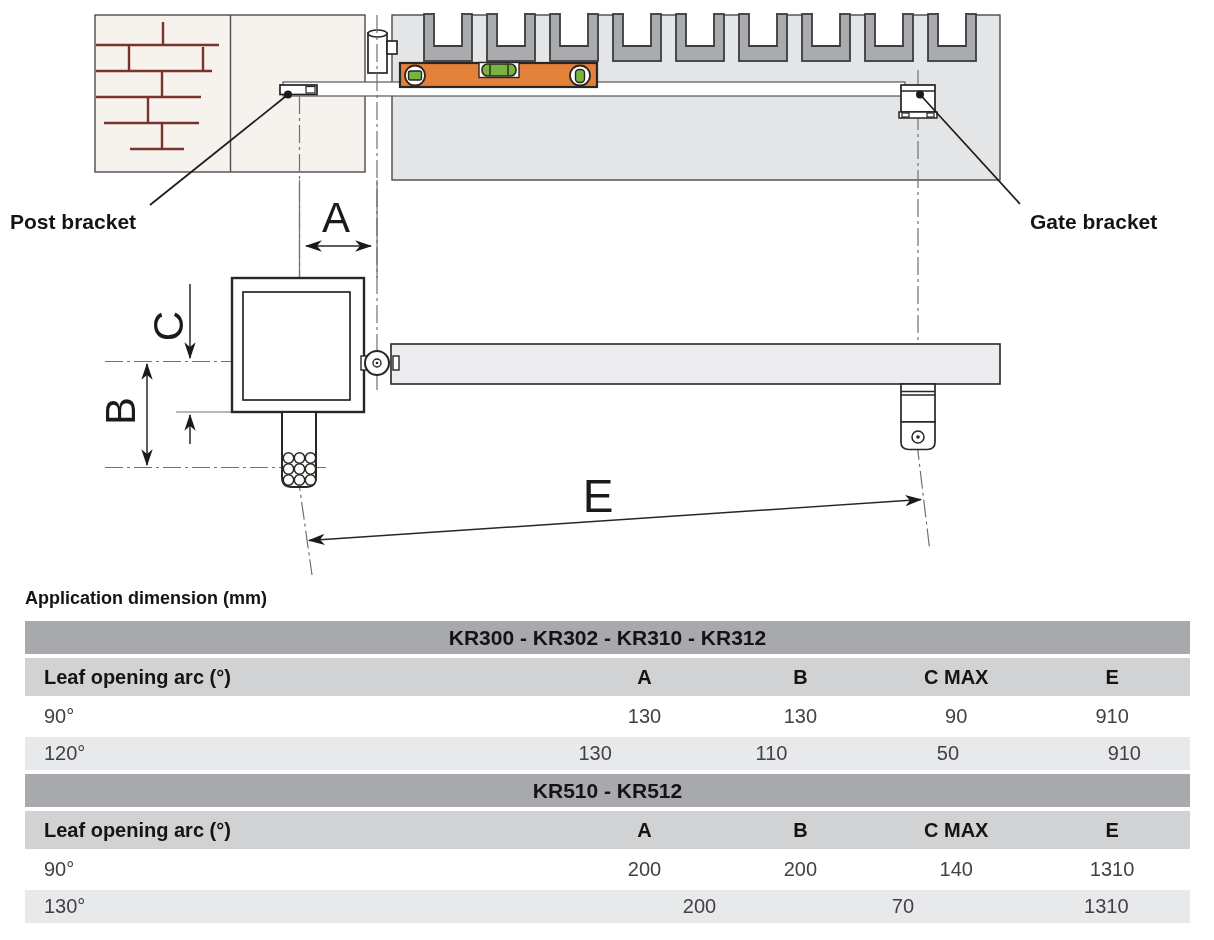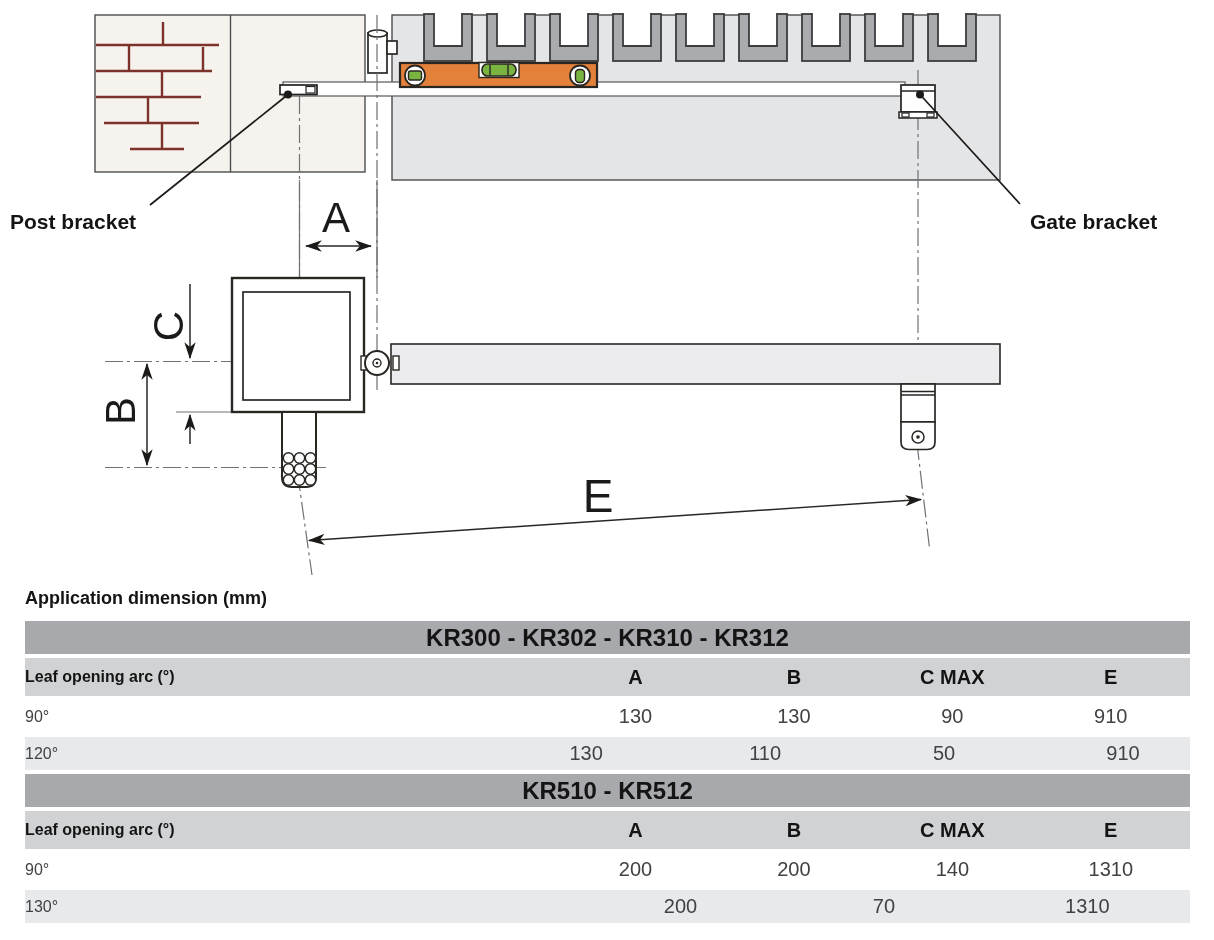--- a/index.html
+++ b/index.html
@@ -4,27 +4,27 @@
 <style>
   html,body{margin:0;padding:0;background:#ffffff;}
   body{width:1214px;height:940px;overflow:hidden;
        font-family:"Liberation Sans","DejaVu Sans",sans-serif;-webkit-font-smoothing:antialiased;}
   .page{width:1214px;height:940px;position:relative;}
   svg text{font-family:"Liberation Sans","DejaVu Sans",sans-serif;}
   .caption{margin:4px 0 0 25px;font-size:18px;font-weight:bold;color:#141414;}
   .tables{margin:12px 24px 0 25px;display:flex;flex-direction:column;row-gap:4px;}
   .dim-table{display:flex;flex-direction:column;row-gap:4px;}
   .sec-header{background:#a7a9ac;height:33px;line-height:33px;text-align:center;
-              font-size:24px;font-weight:bold;color:#141414;}
+              font-size:21px;font-weight:bold;color:#141414;}
   .row{display:flex;width:100%;}
   .row.colhead{background:#d0d2d4;height:38px;line-height:38px;font-weight:bold;color:#141414;}
   .row.data{height:33px;line-height:33px;color:#414245;}
   .row.data.odd{background:#ffffff;}
   .row.data.even{background:#e8e9ea;gap:45px;}
-  .c0{width:45.6%;text-align:left;box-sizing:border-box;font-size:16px;}
+  .c0{width:45.6%;text-align:left;box-sizing:border-box;font-size:20px;margin-left:19px;}
   .cn{width:13.6%;text-align:center;font-size:20px;}
 </style>
 </head>
 <body>
 
 <div class="page">
 
   <svg width="1214" height="580" viewBox="0 0 1214 580">
     <defs>
       <marker id="ah" viewBox="0 0 12 9" refX="11.2" refY="4.5" markerWidth="17" markerHeight="13" markerUnits="userSpaceOnUse" orient="auto-start-reverse">

